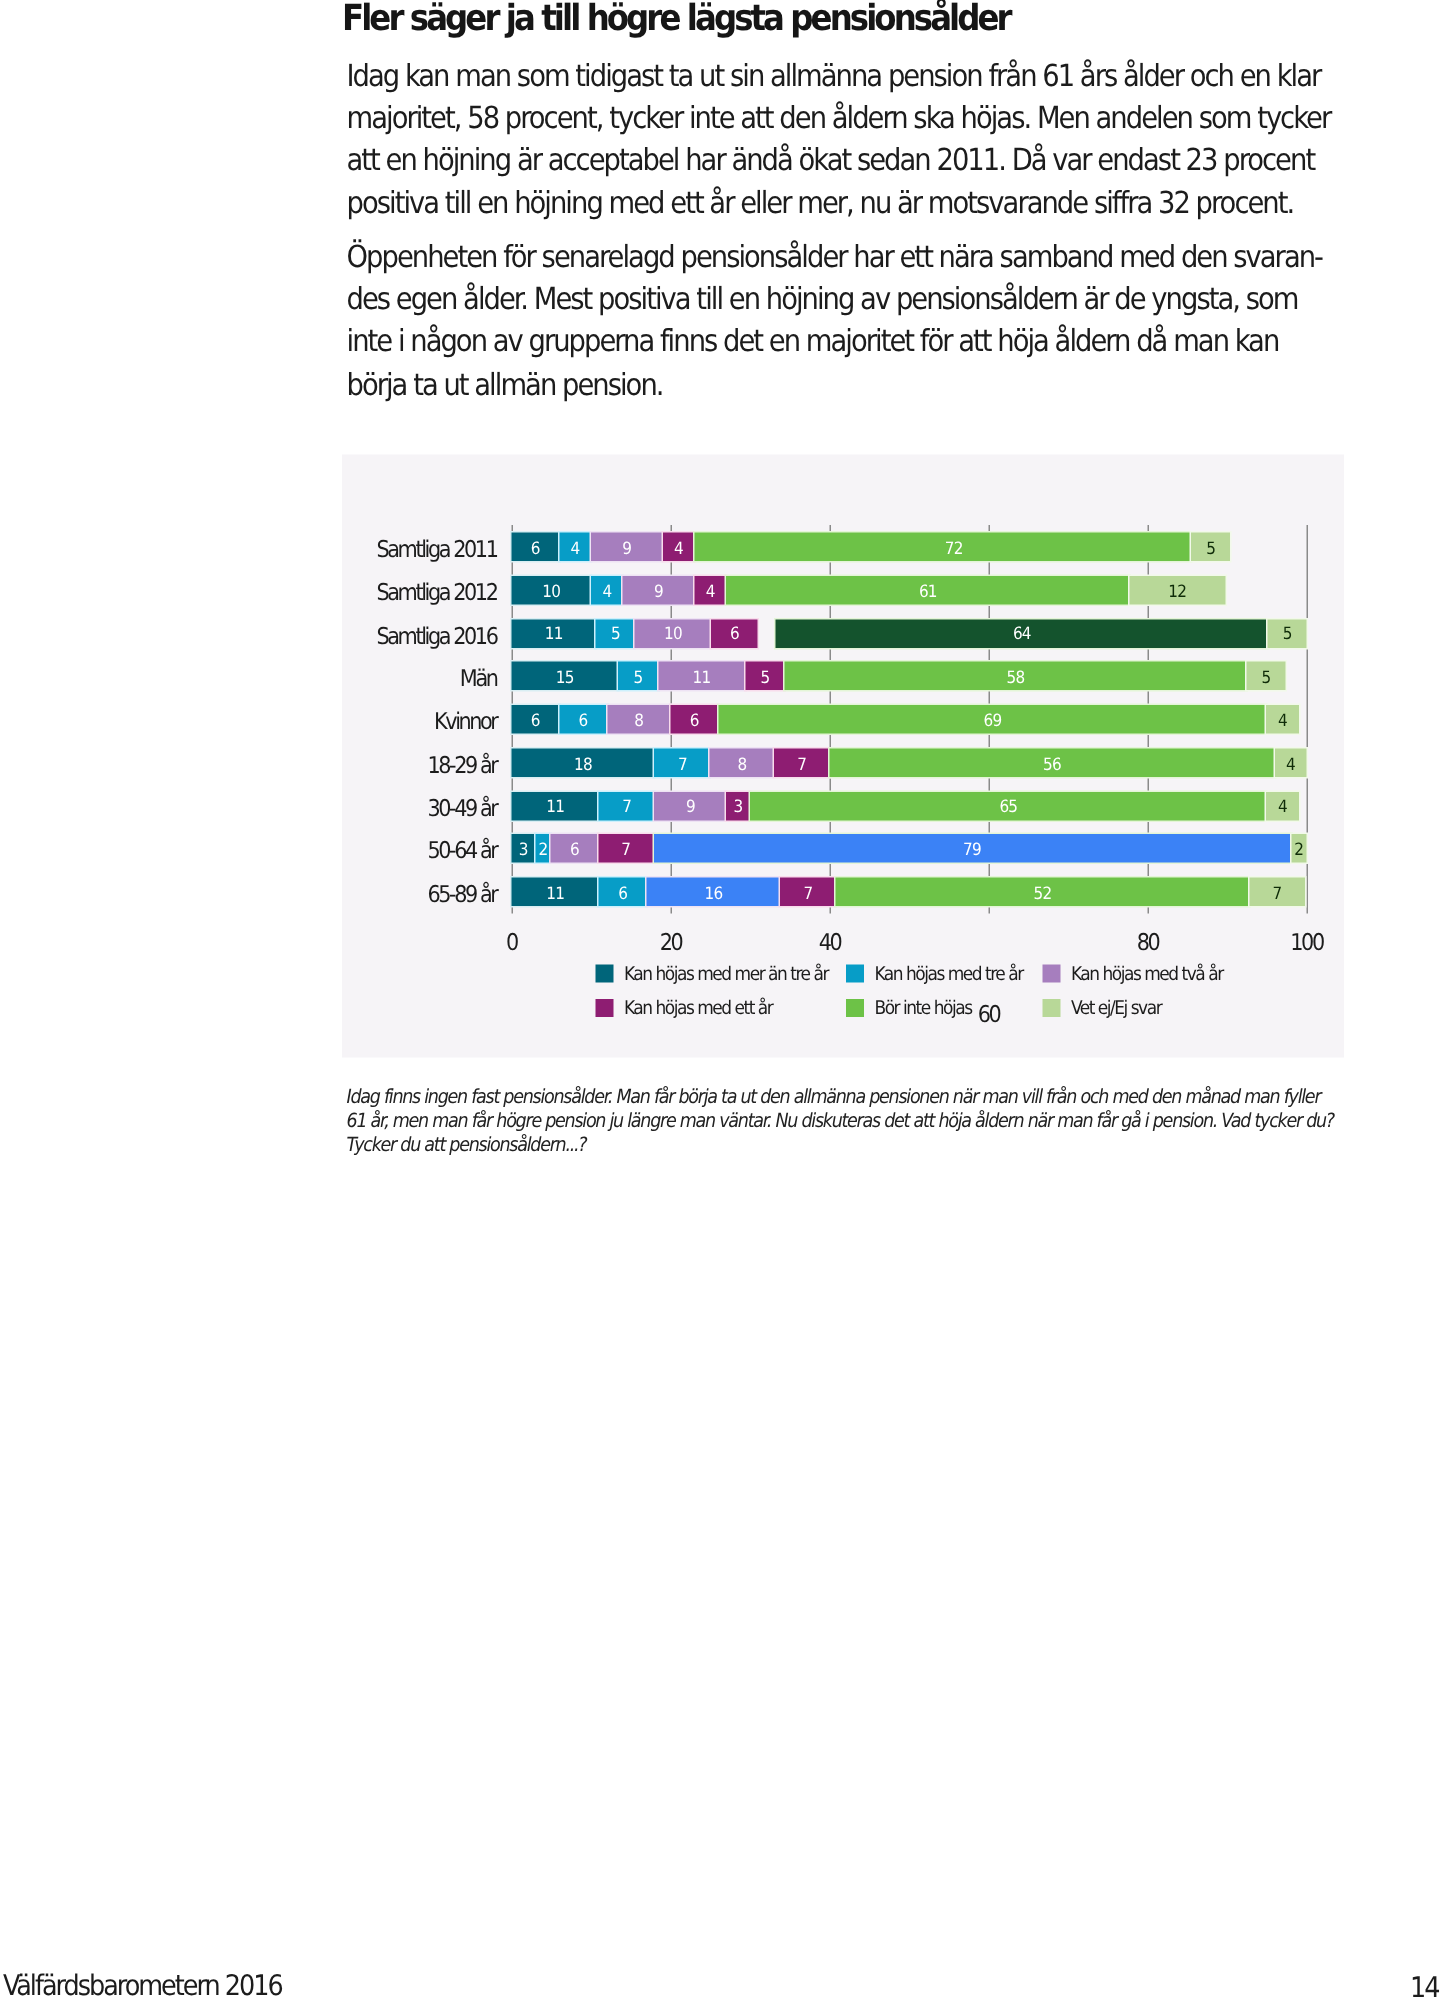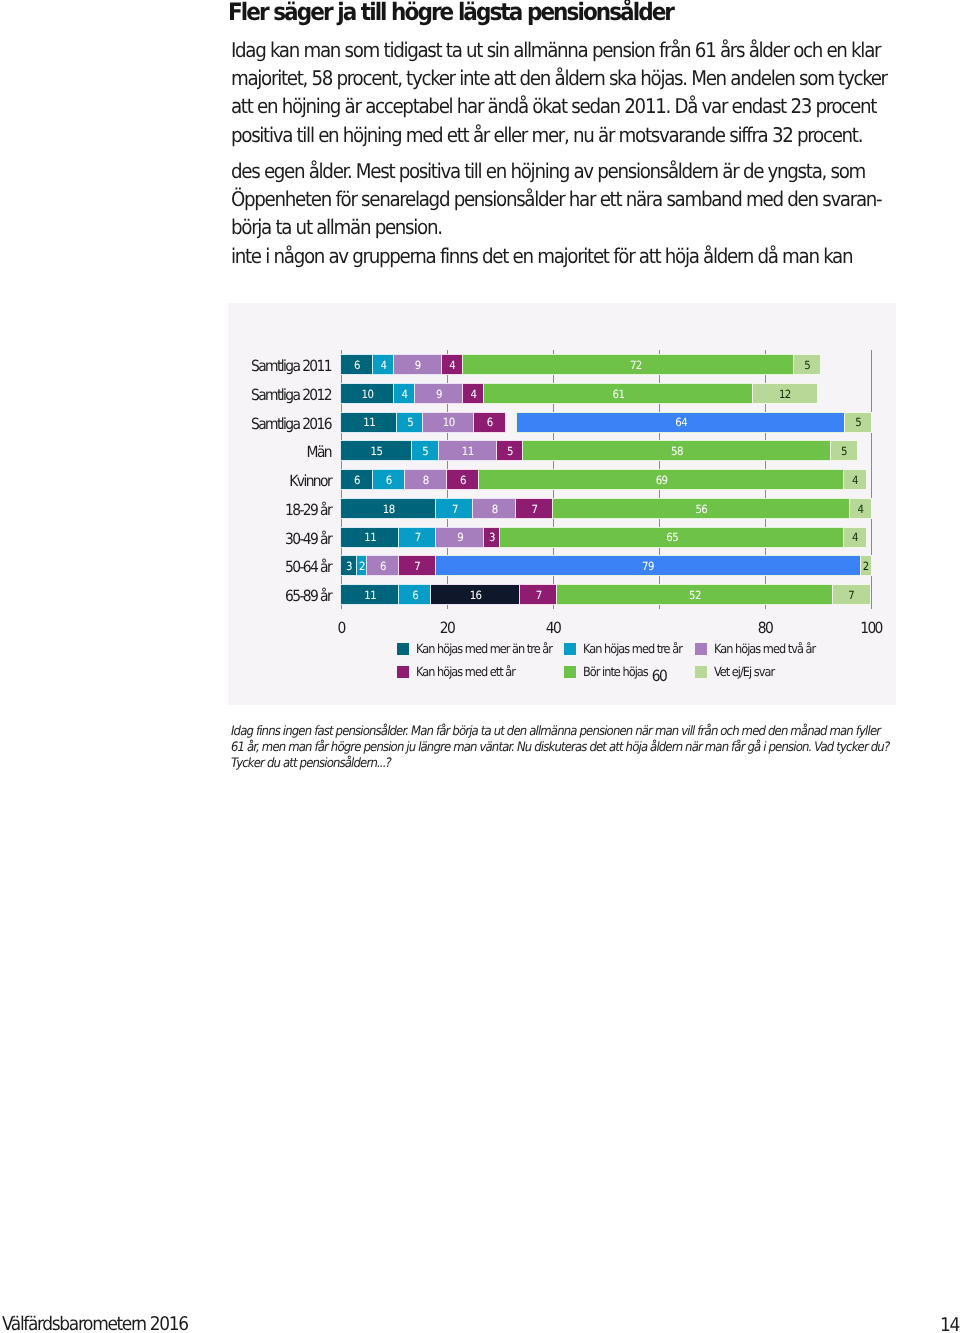--- a/index.html
+++ b/index.html
@@ -46,24 +46,24 @@
 <div class="page">
   <div class="title">Fler säger ja  till högre lägsta pensionsålder</div>
 
   <div class="para" id="p1">
       <span class="ln">Idag kan man som tidigast ta ut sin allmänna pension från 61 års ålder och en klar</span>
       <span class="ln">majoritet, 58 procent, tycker inte att den åldern ska höjas. Men andelen som tycker</span>
       <span class="ln">att en höjning är acceptabel har ändå ökat sedan 2011. Då var endast 23 procent</span>
       <span class="ln">positiva till en höjning med ett år eller mer, nu är motsvarande siffra 32 procent.</span>
     </div>
   <div class="para" id="p2">
+      <span class="ln">Öppenheten för senarelagd pensionsålder har ett nära samband med den svaran-</span>
       <span class="ln">des egen ålder. Mest positiva till en höjning av pensionsåldern är de yngsta, som</span>
-      <span class="ln">Öppenheten för senarelagd pensionsålder har ett nära samband med den svaran-</span>
+      <span class="ln">inte i någon av grupperna finns det en majoritet för att höja åldern då man kan</span>
       <span class="ln">börja ta ut allmän pension.</span>
-      <span class="ln">inte i någon av grupperna finns det en majoritet för att höja åldern då man kan</span>
     </div>
 
   <div class="chartbox">
     <div class="plot" id="plot">
         <div class="gridline" style="left: 0px; height: 259px;"></div>
         <div class="gridline" style="left: 106px; height: 259px;"></div>
         <div class="gridline" style="left: 212px; height: 259px;"></div>
         <div class="gridline" style="left: 318px; height: 259px;"></div>
         <div class="gridline" style="left: 424px; height: 259px;"></div>
         <div class="gridline" style="left: 530px; height: 259px;"></div>
@@ -84,21 +84,21 @@
           <div class="seg" style="width: 21.2px; background: rgb(142, 29, 114); box-shadow: rgb(248, 220, 236) 0px 0px 0px 1px;">4</div>
           <div class="seg" style="width: 269px; background: rgb(109, 194, 71); box-shadow: rgb(228, 245, 215) 0px 0px 0px 1px;">61</div>
           <div class="seg dark" style="width: 63.6px; background: rgb(184, 216, 152); box-shadow: rgb(242, 249, 234) 0px 0px 0px 1px;">12</div>
         </div>
         <div class="catlabel" style="top: 57.5px;">Samtliga 2016</div>
         <div class="barrow" style="top: 57.5px;">
           <div class="seg" style="width: 58.3px; background: rgb(0, 101, 122); box-shadow: rgb(217, 238, 243) 0px 0px 0px 1px;">11</div>
           <div class="seg" style="width: 26.5px; background: rgb(7, 157, 199); box-shadow: rgb(205, 240, 252) 0px 0px 0px 1px;">5</div>
           <div class="seg" style="width: 53px; background: rgb(166, 126, 190); box-shadow: rgb(238, 227, 244) 0px 0px 0px 1px;">10</div>
           <div class="seg" style="width: 31.8px; background: rgb(142, 29, 114); box-shadow: rgb(248, 220, 236) 0px 0px 0px 1px;">6</div>
-          <div class="seg" style="width: 339.2px; background: #3b82f6; box-shadow: rgb(228, 245, 215) 0px 0px 0px 1px; margin-left: 12px;">64</div>
+          <div class="seg" style="width: 339.2px; background: #14532d; box-shadow: rgb(228, 245, 215) 0px 0px 0px 1px; margin-left: 12px;">64</div>
           <div class="seg dark" style="width: 26.5px; background: rgb(184, 216, 152); box-shadow: rgb(242, 249, 234) 0px 0px 0px 1px;">5</div>
         </div>
         <div class="catlabel" style="top: 86.25px;">Män</div>
         <div class="barrow" style="top: 86.25px;">
           <div class="seg" style="width: 71px; background: rgb(0, 101, 122); box-shadow: rgb(217, 238, 243) 0px 0px 0px 1px;">15</div>
           <div class="seg" style="width: 26.5px; background: rgb(7, 157, 199); box-shadow: rgb(205, 240, 252) 0px 0px 0px 1px;">5</div>
           <div class="seg" style="width: 58.3px; background: rgb(166, 126, 190); box-shadow: rgb(238, 227, 244) 0px 0px 0px 1px;">11</div>
           <div class="seg" style="width: 26.5px; background: rgb(142, 29, 114); box-shadow: rgb(248, 220, 236) 0px 0px 0px 1px;">5</div>
           <div class="seg" style="width: 307.4px; background: rgb(109, 194, 71); box-shadow: rgb(228, 245, 215) 0px 0px 0px 1px;">58</div>
           <div class="seg dark" style="width: 26.5px; background: rgb(184, 216, 152); box-shadow: rgb(242, 249, 234) 0px 0px 0px 1px;">5</div>
@@ -136,21 +136,21 @@
           <div class="seg" style="width: 10.6px; background: rgb(7, 157, 199); box-shadow: rgb(205, 240, 252) 0px 0px 0px 1px;">2</div>
           <div class="seg" style="width: 31.8px; background: rgb(166, 126, 190); box-shadow: rgb(238, 227, 244) 0px 0px 0px 1px;">6</div>
           <div class="seg" style="width: 37.1px; background: rgb(142, 29, 114); box-shadow: rgb(248, 220, 236) 0px 0px 0px 1px;">7</div>
           <div class="seg" style="width: 429px; background: #3b82f6; box-shadow: rgb(228, 245, 215) 0px 0px 0px 1px;">79</div>
           <div class="seg dark" style="width: 10.6px; background: rgb(184, 216, 152); box-shadow: rgb(242, 249, 234) 0px 0px 0px 1px;">2</div>
         </div>
         <div class="catlabel" style="top: 230px;">65-89 år</div>
         <div class="barrow" style="top: 230px;">
           <div class="seg" style="width: 58.3px; background: rgb(0, 101, 122); box-shadow: rgb(217, 238, 243) 0px 0px 0px 1px;">11</div>
           <div class="seg" style="width: 31.8px; background: rgb(7, 157, 199); box-shadow: rgb(205, 240, 252) 0px 0px 0px 1px;">6</div>
-          <div class="seg" style="width: 89px; background: #0f172a; box-shadow: rgb(238, 227, 244) 0px 0px 0px 1px; text-align: center;">16</div>
+          <div class="seg" style="width: 89px; background: #3b82f6; box-shadow: rgb(238, 227, 244) 0px 0px 0px 1px; text-align: center;">16</div>
           <div class="seg" style="width: 37.1px; background: rgb(142, 29, 114); box-shadow: rgb(248, 220, 236) 0px 0px 0px 1px;">7</div>
           <div class="seg" style="width: 275.6px; background: rgb(109, 194, 71); box-shadow: rgb(228, 245, 215) 0px 0px 0px 1px;">52</div>
           <div class="seg dark" style="width: 37.1px; background: rgb(184, 216, 152); box-shadow: rgb(242, 249, 234) 0px 0px 0px 1px;">7</div>
         </div>
         <div class="axis-tick" style="left: -25px; width: 50px; top: 264px;">0</div>
         <div class="axis-tick" style="left: 81px; width: 50px; top: 264px;">20</div>
         <div class="axis-tick" style="left: 187px; width: 50px; top: 264px;">40</div>
         <div class="axis-tick" style="left: 293px; width: 50px; top: 264px; margin-top: 48px;">60</div>
         <div class="axis-tick" style="left: 399px; width: 50px; top: 264px;">80</div>
         <div class="axis-tick" style="left: 505px; width: 50px; top: 264px;">100</div>

